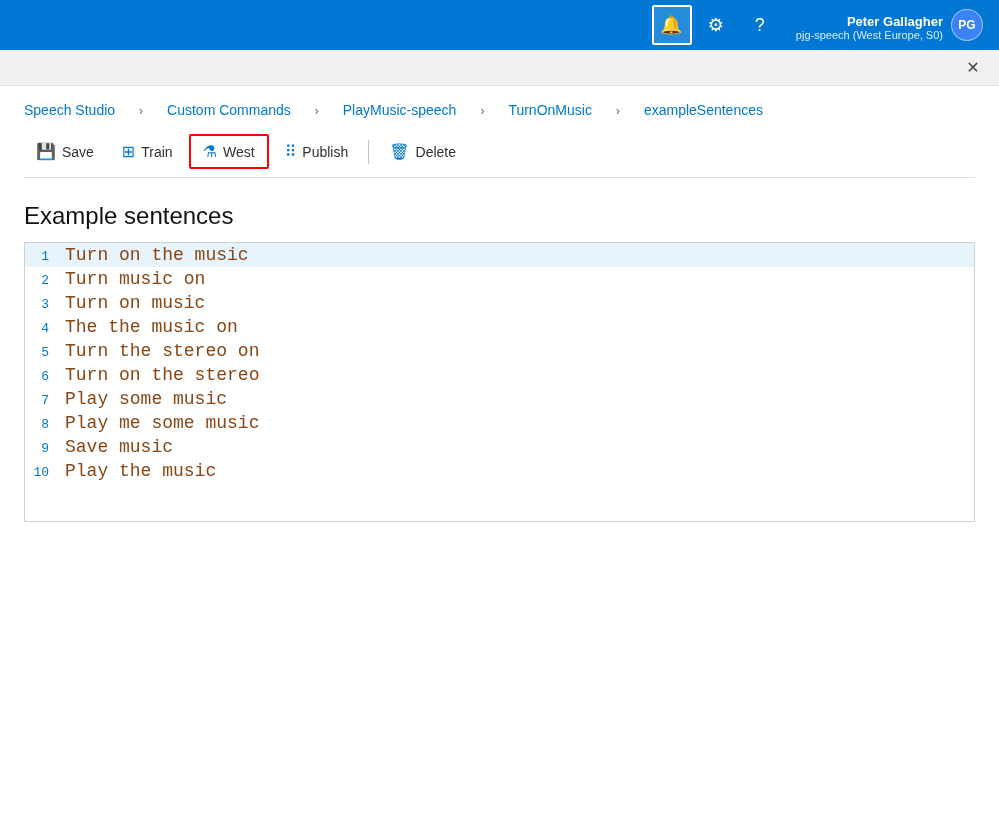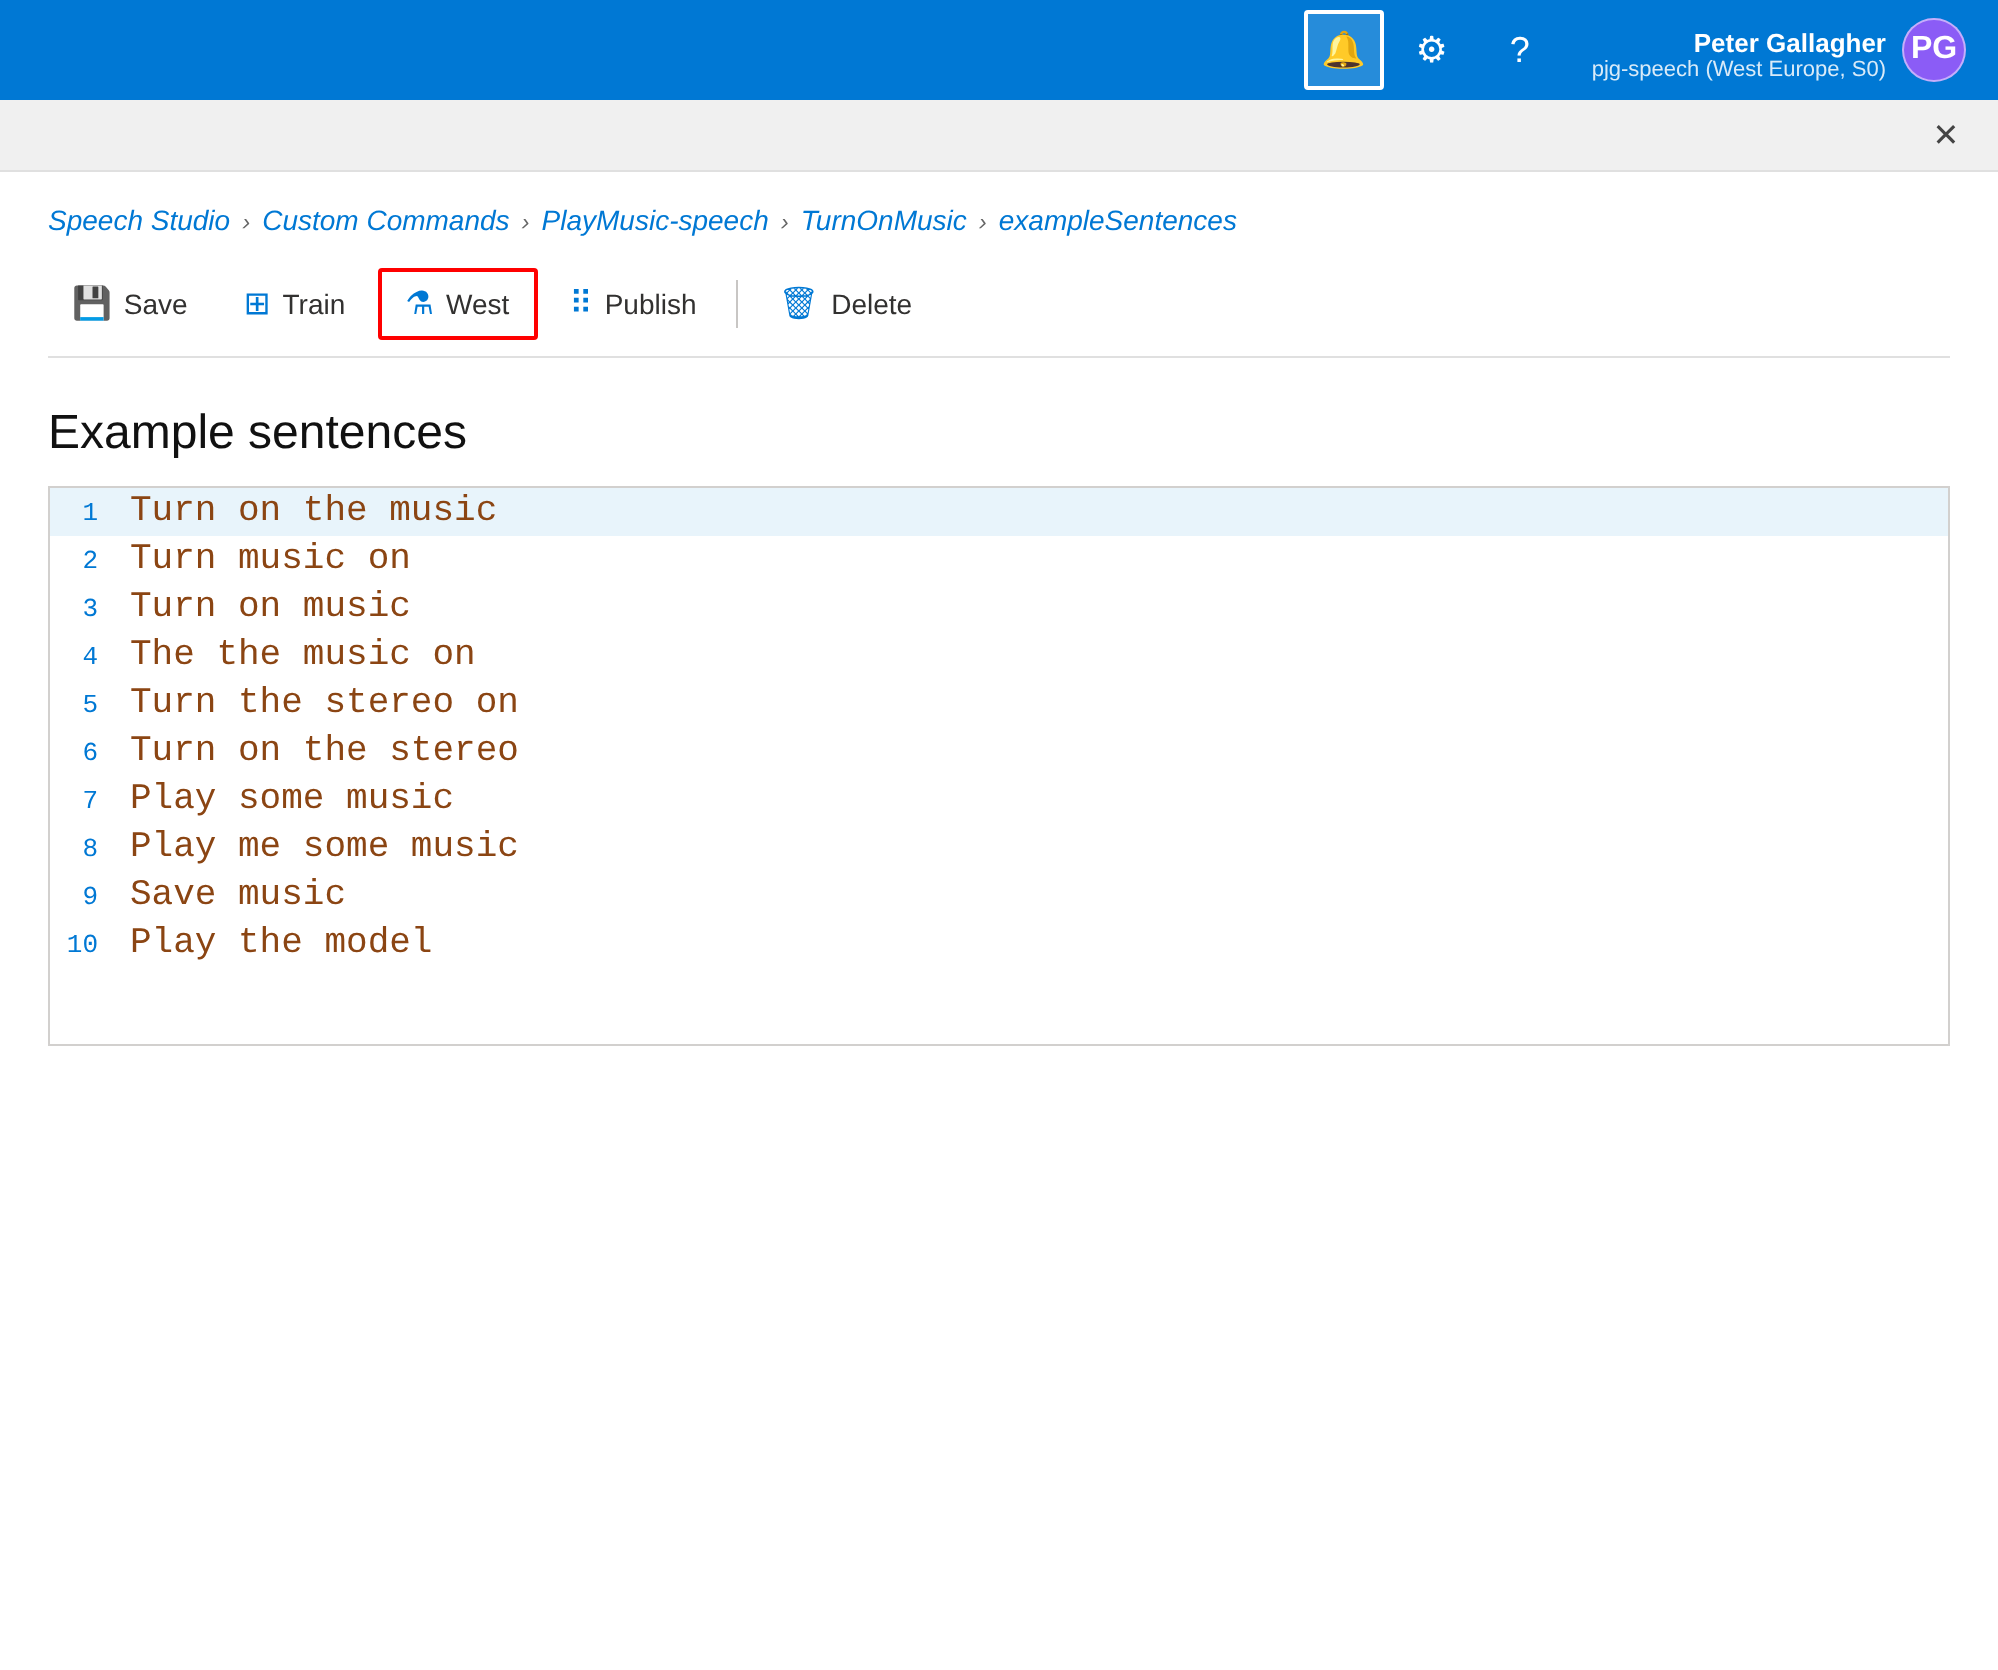--- a/index.html
+++ b/index.html
@@ -63,25 +63,25 @@
       font-weight: 600;
     }
     .user-sub {
       font-size: 11px;
       opacity: 0.85;
     }
     .user-avatar {
       width: 32px;
       height: 32px;
       border-radius: 50%;
-      background: #8b5cf6;
+      background: #3b82f6;
       display: flex;
       align-items: center;
       justify-content: center;
-      font-size: 16px;
+      font-size: 12px;
       font-weight: 700;
       color: #fff;
       border: 1px solid rgba(255,255,255,0.5);
     }
 
     
     .close-bar {
       background: #f0f0f0;
       height: 36px;
       display: flex;
@@ -103,25 +103,24 @@
 
     
     .main {
       padding: 16px 24px;
     }
 
     
     .breadcrumb {
       display: flex;
       align-items: flex-end;
-      gap: 6px;
+      gap: 24px;
       font-size: 14px;
       margin-bottom: 16px;
       flex-wrap: wrap;
-      font-style: italic;
     }
     .breadcrumb-item {
       color: #0078d4;
       cursor: pointer;
       text-decoration: none;
     }
     .breadcrumb-separator {
       color: #666;
       font-size: 12px;
     }
@@ -321,17 +320,17 @@
       <div class="code-line">
       <span class="line-number">8</span>
       <span class="line-content">Play me some music</span>
     </div>
       <div class="code-line">
       <span class="line-number">9</span>
       <span class="line-content">Save music</span>
     </div>
       <div class="code-line">
       <span class="line-number">10</span>
-      <span class="line-content">Play the model</span>
+      <span class="line-content">Play the music</span>
     </div>
     </div>
 
 </div>
 
 </body></html>

